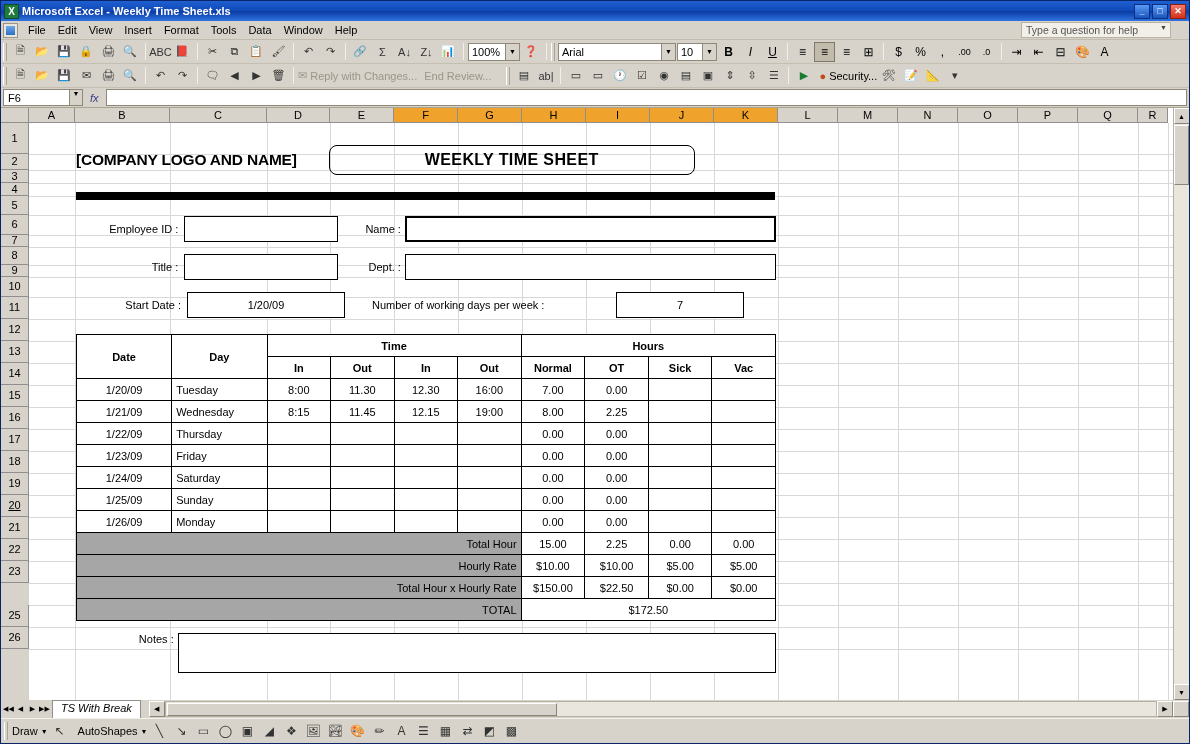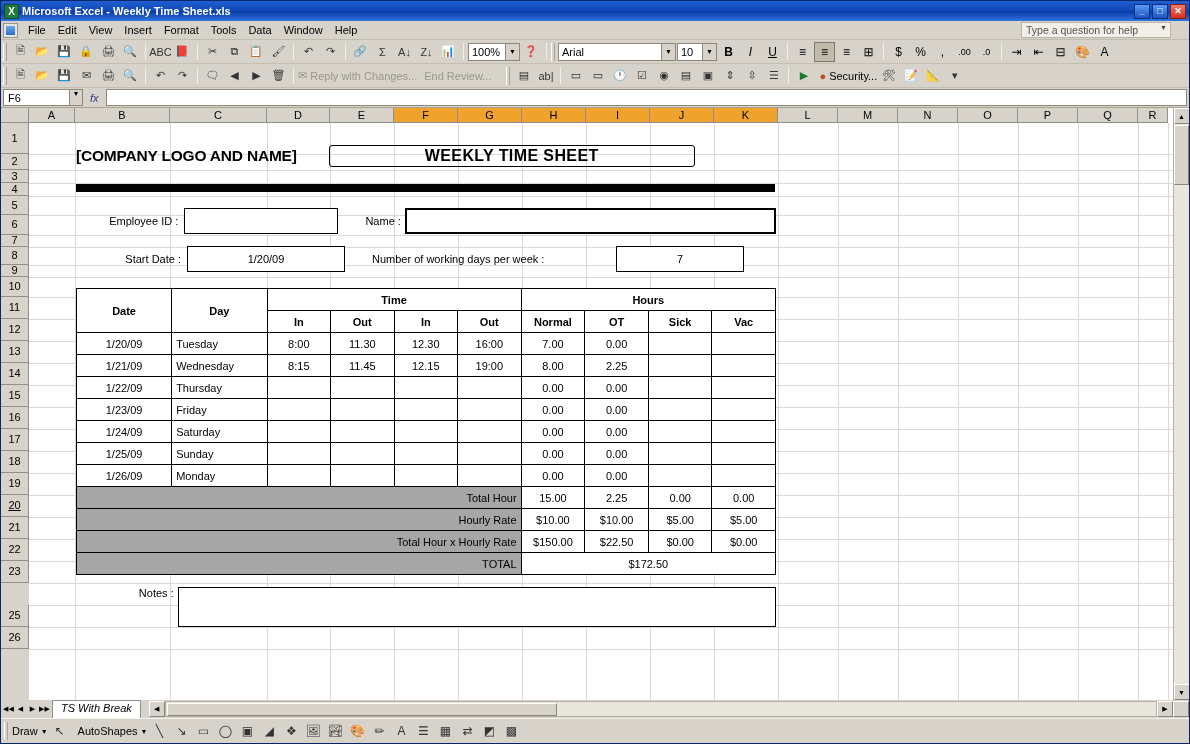--- a/index.html
+++ b/index.html
@@ -153,21 +153,21 @@
   .sheet { position: relative; flex: 1; background: #fff; overflow: hidden; }
   .gridlines { position: absolute; inset: 0; }
   .gl-v { position: absolute; top:0; bottom:0; width:1px; background:#d8d8d8; }
   .gl-h { position: absolute; left:0; right:0; height:1px; background:#d8d8d8; }
 
   
   .ts { position: absolute; left: 47px; top: 22px; width: 700px; color:#000; }
   .ts-head { display: flex; align-items: center; gap: 32px; }
   .logo-txt { font-size: 15.5px; font-weight: bold; letter-spacing: -0.2px; }
   .title-box {
-    width: 366px; height: 22px; border: 1px solid #000; border-radius: 3px;
+    width: 366px; height: 30px; border: 1px solid #000; border-radius: 8px;
     display:flex; align-items:center; justify-content:center;
     font-size: 16px; font-weight: bold; letter-spacing: 0.4px;
   }
   .blackbar { margin-top: 17px; height: 8px; background: #000; width: 699px; }
 
   .fieldrow { display: flex; align-items: center; margin-top: 13px; }
   .lbl { font-size: 11px; text-align: right; }
   .ibox { border: 1px solid #000; height: 26px; background: #fff; }
   .ibox.thick { border: 2px solid #000; }
   .ibox.center { display:flex; align-items:center; justify-content:center; font-size:11px; }
@@ -497,20 +497,26 @@
 
           <div class="blackbar"></div>
 
           <div class="fieldrow" style="margin-top:16px">
             <div class="lbl" style="width:105px">Employee ID :</div>
             <div class="ibox" style="width:158px; margin-left:6px"></div>
             <div class="lbl" style="width:48px; margin-left:16px">Name :</div>
             <div class="ibox thick" style="width:381px; margin-left:4px"></div>
           </div>
 
+          <div class="fieldrow" style="margin-top:12px">
+            <div class="lbl" style="width:105px">Title :</div>
+            <div class="ibox" style="width:158px; margin-left:6px"></div>
+            <div class="lbl" style="width:48px; margin-left:16px">Dept. :</div>
+            <div class="ibox" style="width:381px; margin-left:4px"></div>
+          </div>
 
           <div class="fieldrow" style="margin-top:12px">
             <div class="lbl" style="width:105px">Start Date :</div>
             <div class="ibox center" style="width:158px; margin-left:6px">1/20/09</div>
             <div class="lbl" style="width:200px; margin-left:27px; text-align:left">Number of working days per week :</div>
             <div class="ibox center" style="width:128px; margin-left:44px">7</div>
           </div>
 
           <table class="grid-t">
             <thead>

